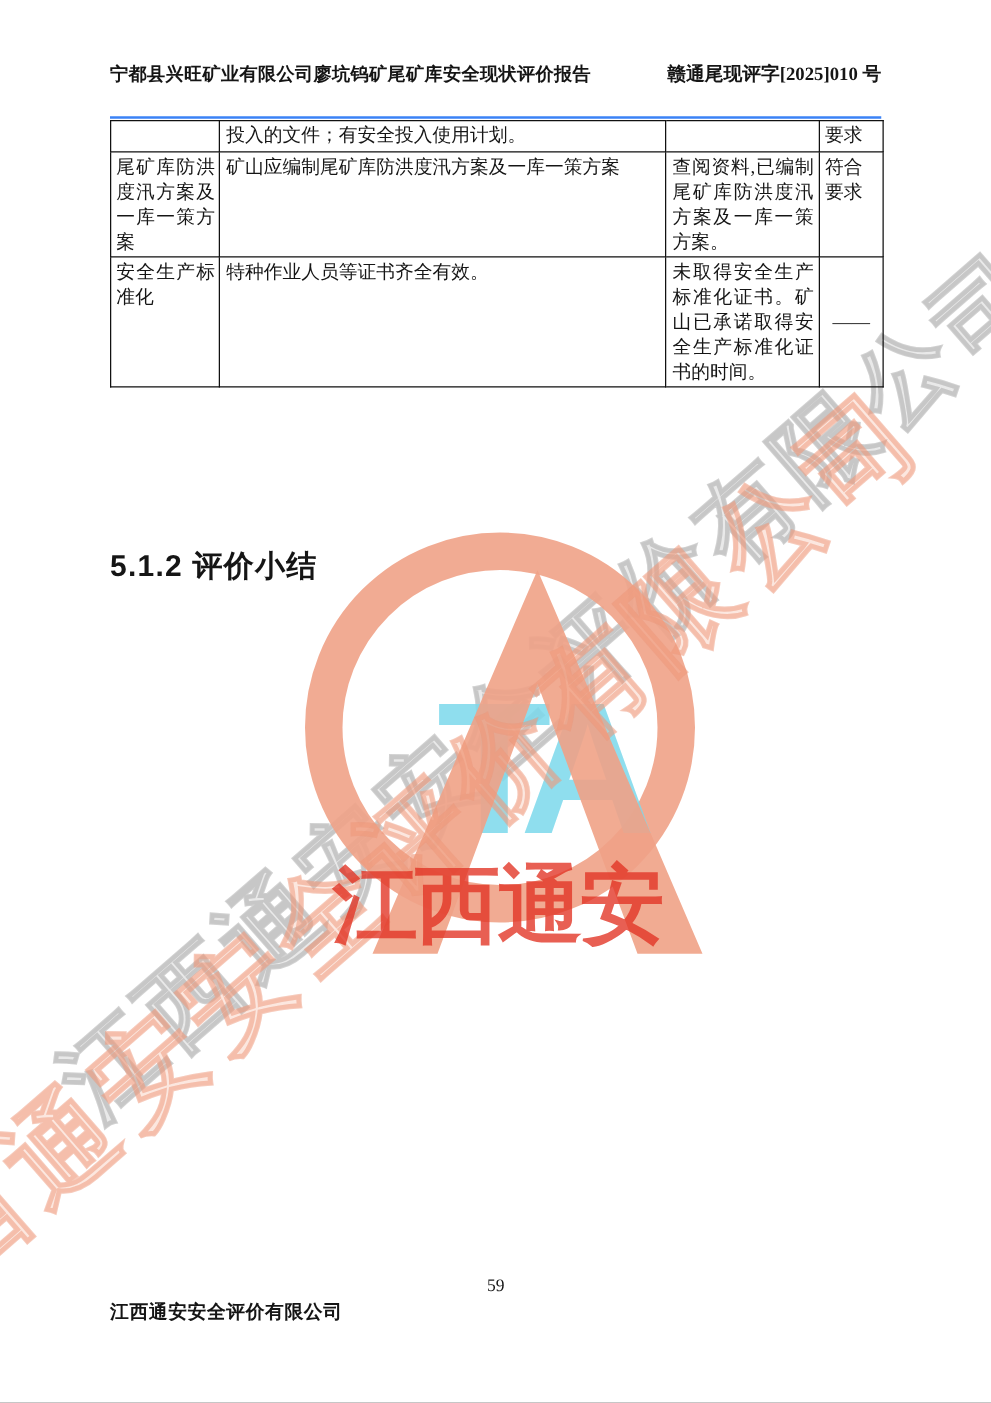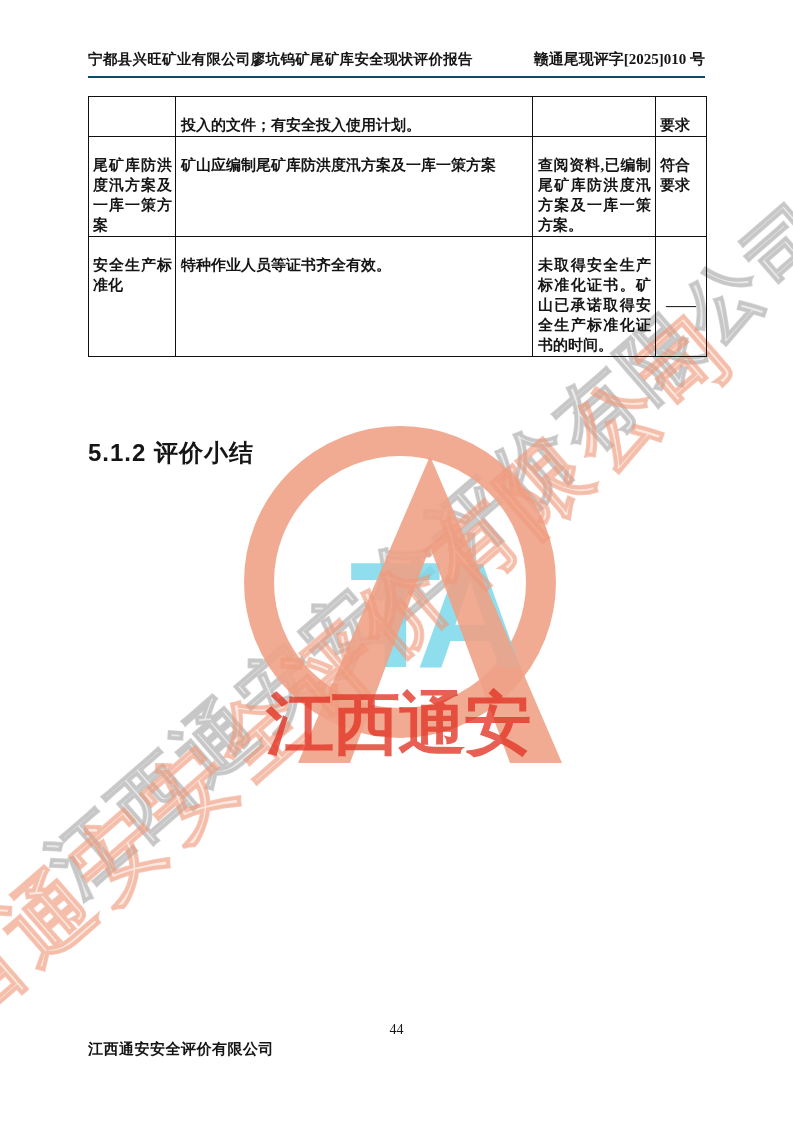--- a/index.html
+++ b/index.html
@@ -72,39 +72,38 @@
     color:var(--wm-stamp);
     opacity:0.78;
     white-space:nowrap;
   }
   
   .content{position:absolute;inset:0;z-index:1;}
   .doc-header{
     position:absolute;
     left:88px;top:50px;width:617px;
     display:flex;justify-content:space-between;align-items:flex-start;
-    padding-bottom:7px;
-    border-bottom:2px solid #0c4a6e;
+    padding-bottom:24px;
+    border-bottom:2px solid #3b82f6;
   }
   .hdr-left{font-size:14.5px;font-weight:700;letter-spacing:0.3px;}
   .hdr-right{font-size:15px;font-weight:600;}
   .eval-table{
     position:absolute;left:88px;top:96px;
     width:618px;
     border-collapse:collapse;
     table-layout:fixed;
     font-size:15px;line-height:20px;
   }
   .eval-table td{
     border:1.5px solid #111;
     vertical-align:top;
-    padding:18px 4px 1px 5px;
+    padding:2px 4px 1px 5px;
     word-break:break-all;
     text-align:justify;
-    font-weight:bold;
   }
   .eval-table td.c1{padding-left:4px;padding-right:3px;}
   .eval-table td.c4{padding-left:4px;padding-right:2px;text-align:left;margin-left:32px;}
   .eval-table td.vmid{vertical-align:middle;text-align:center;padding-left:1px;padding-right:1px;}
   .section-heading{
     position:absolute;left:88px;top:437px;
     font-family:"Liberation Sans","DejaVu Sans",sans-serif;
     font-size:24px;font-weight:700;
     letter-spacing:1px;
   }
@@ -179,16 +178,16 @@
           <td class="c2">特种作业人员等证书齐全有效。</td>
           <td class="c3">未取得安全生产标准化证书。矿山已承诺取得安全生产标准化证书的时间。</td>
           <td class="c4 vmid">——</td>
         </tr>
       </tbody>
     </table>
 
     <h2 class="section-heading">5.1.2 评价小结</h2>
 
 
-    <div class="page-number">44</div>
+    <div class="page-number">59</div>
     <div class="footer-company">江西通安安全评价有限公司</div>
   </div>
 </div>
 
 </body></html>

